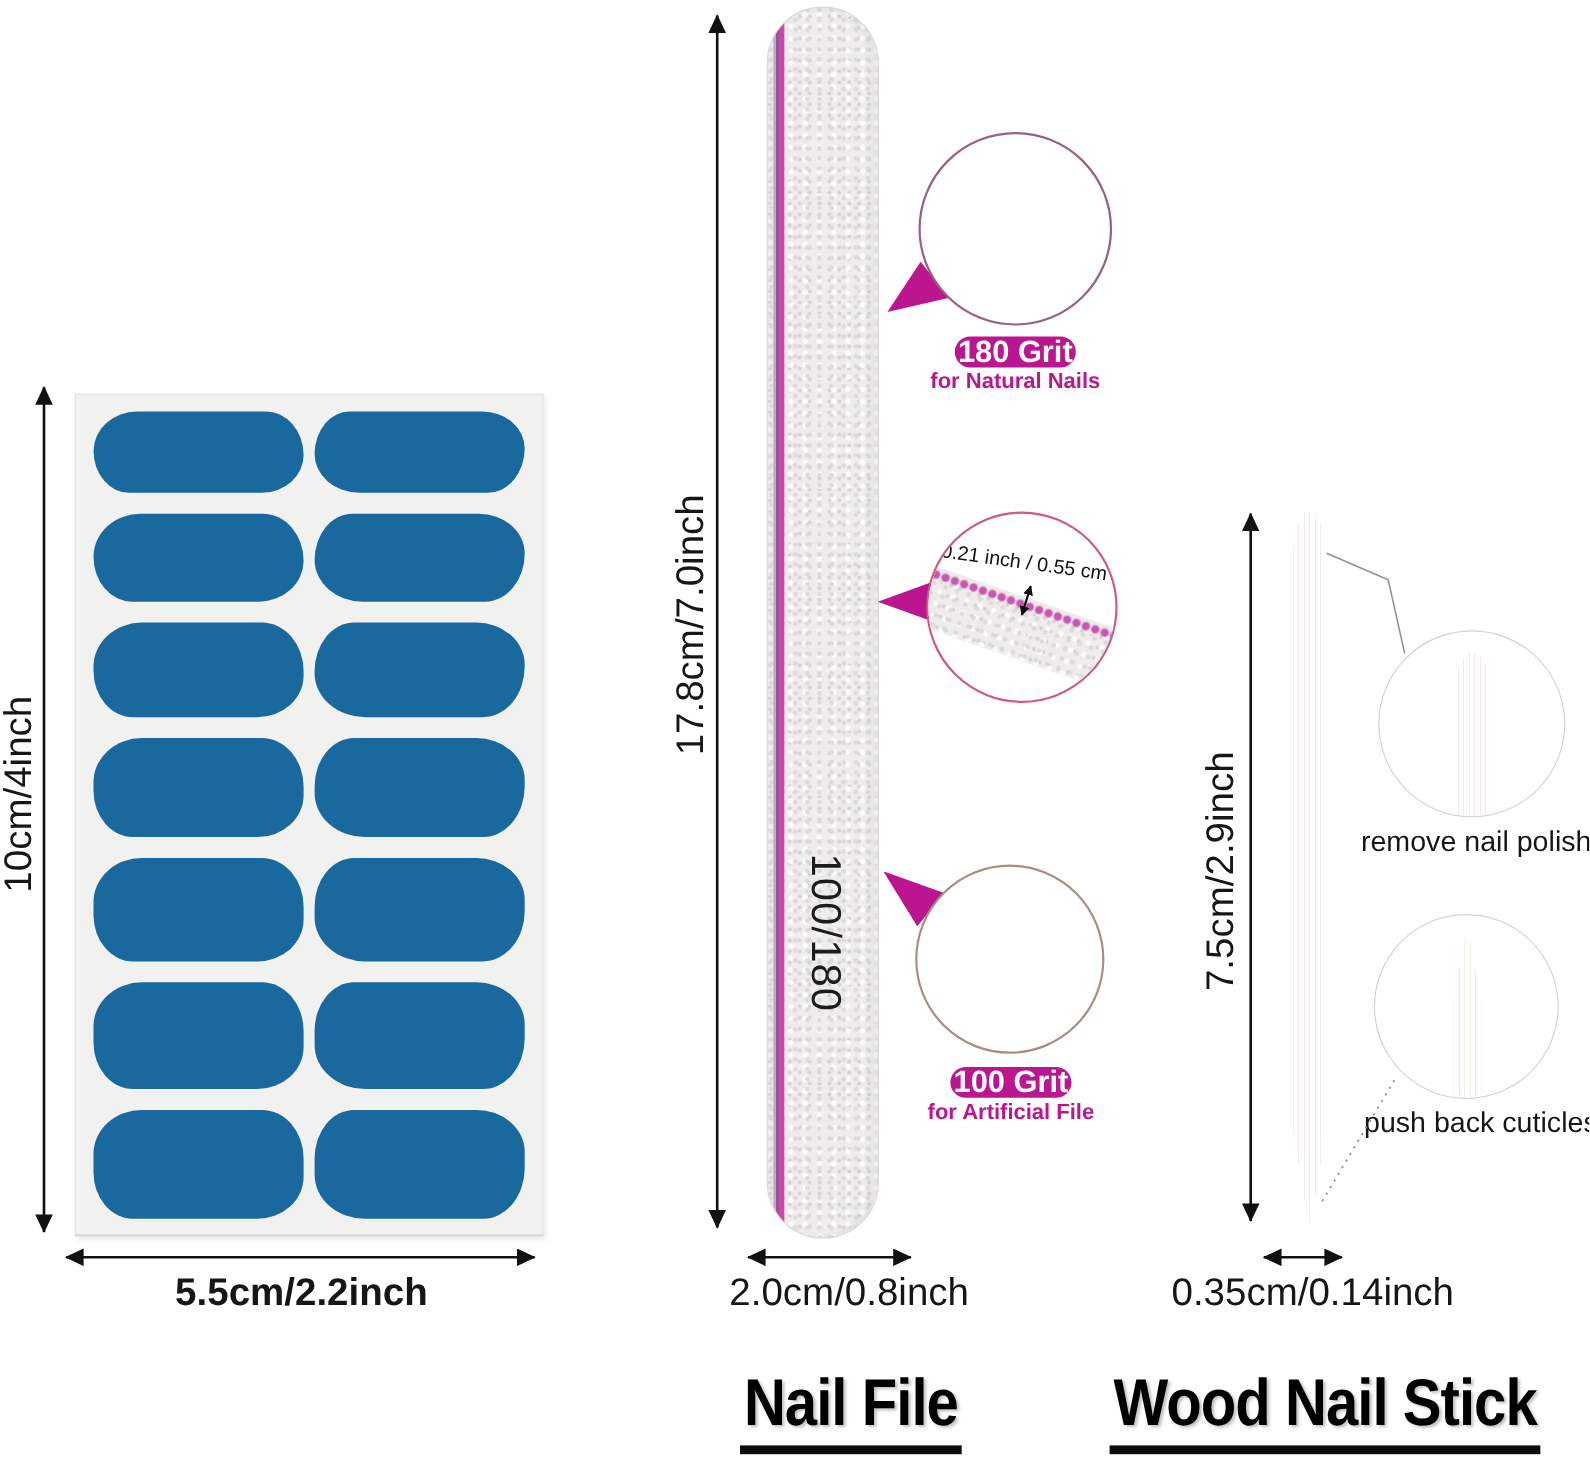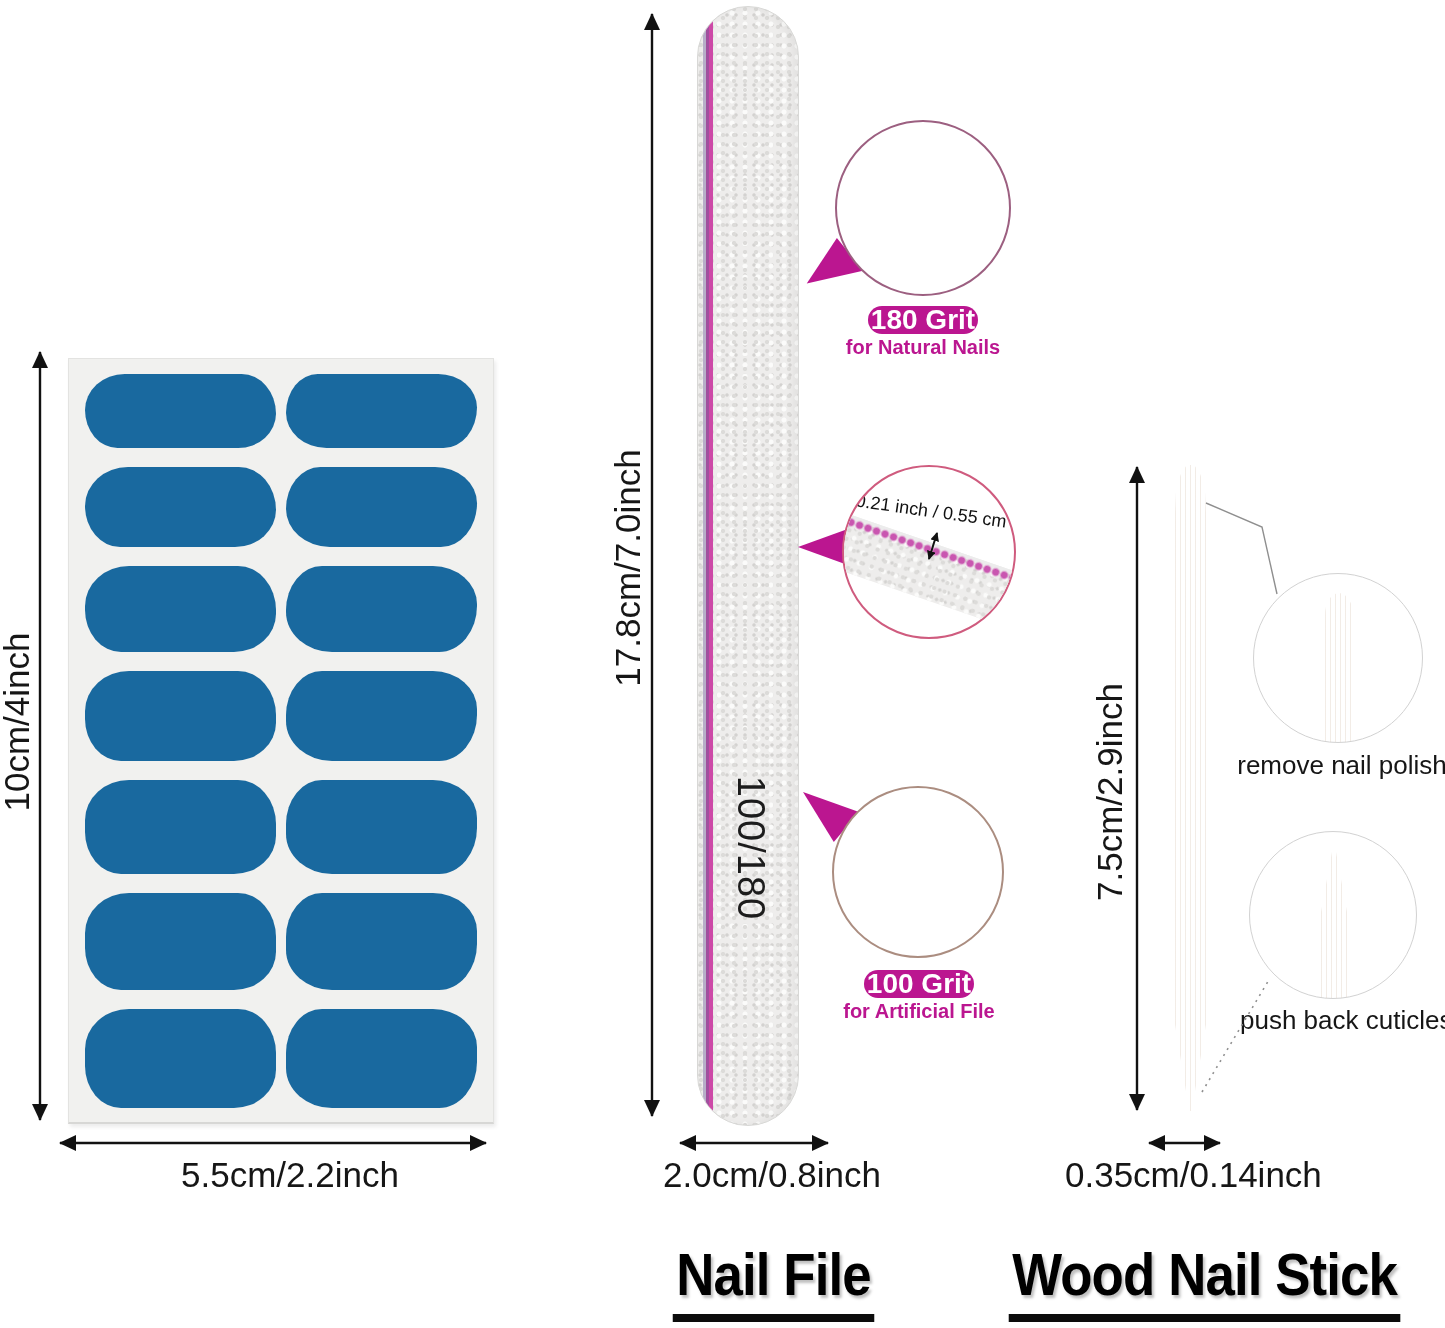--- a/index.html
+++ b/index.html
@@ -117,21 +117,21 @@
     <div class="strip"></div>
     <div class="strip"></div>
     <div class="strip"></div>
     <div class="strip"></div>
     <div class="strip"></div>
     <div class="strip"></div>
     <div class="strip"></div>
     <div class="strip"></div>
   </div>
 
-  <div class="dim-label" style="left:74px;top:1155px;width:432px;">5.5cm/2.2inch</div>
+  <div class="dim-label" style="left:58px;top:1155px;width:432px;font-weight:bold;">5.5cm/2.2inch</div>
 
 
   <div class="dim-label dim-vert" style="left:628px;top:568px;">17.8cm/7.0inch</div>
 
   <div class="abs file-body speckle-coarse">
     <div class="file-stripe"></div>
   </div>
   <div class="abs file-grit-text">100/180</div>
 
   <div class="callout-tri tri-1"></div>

